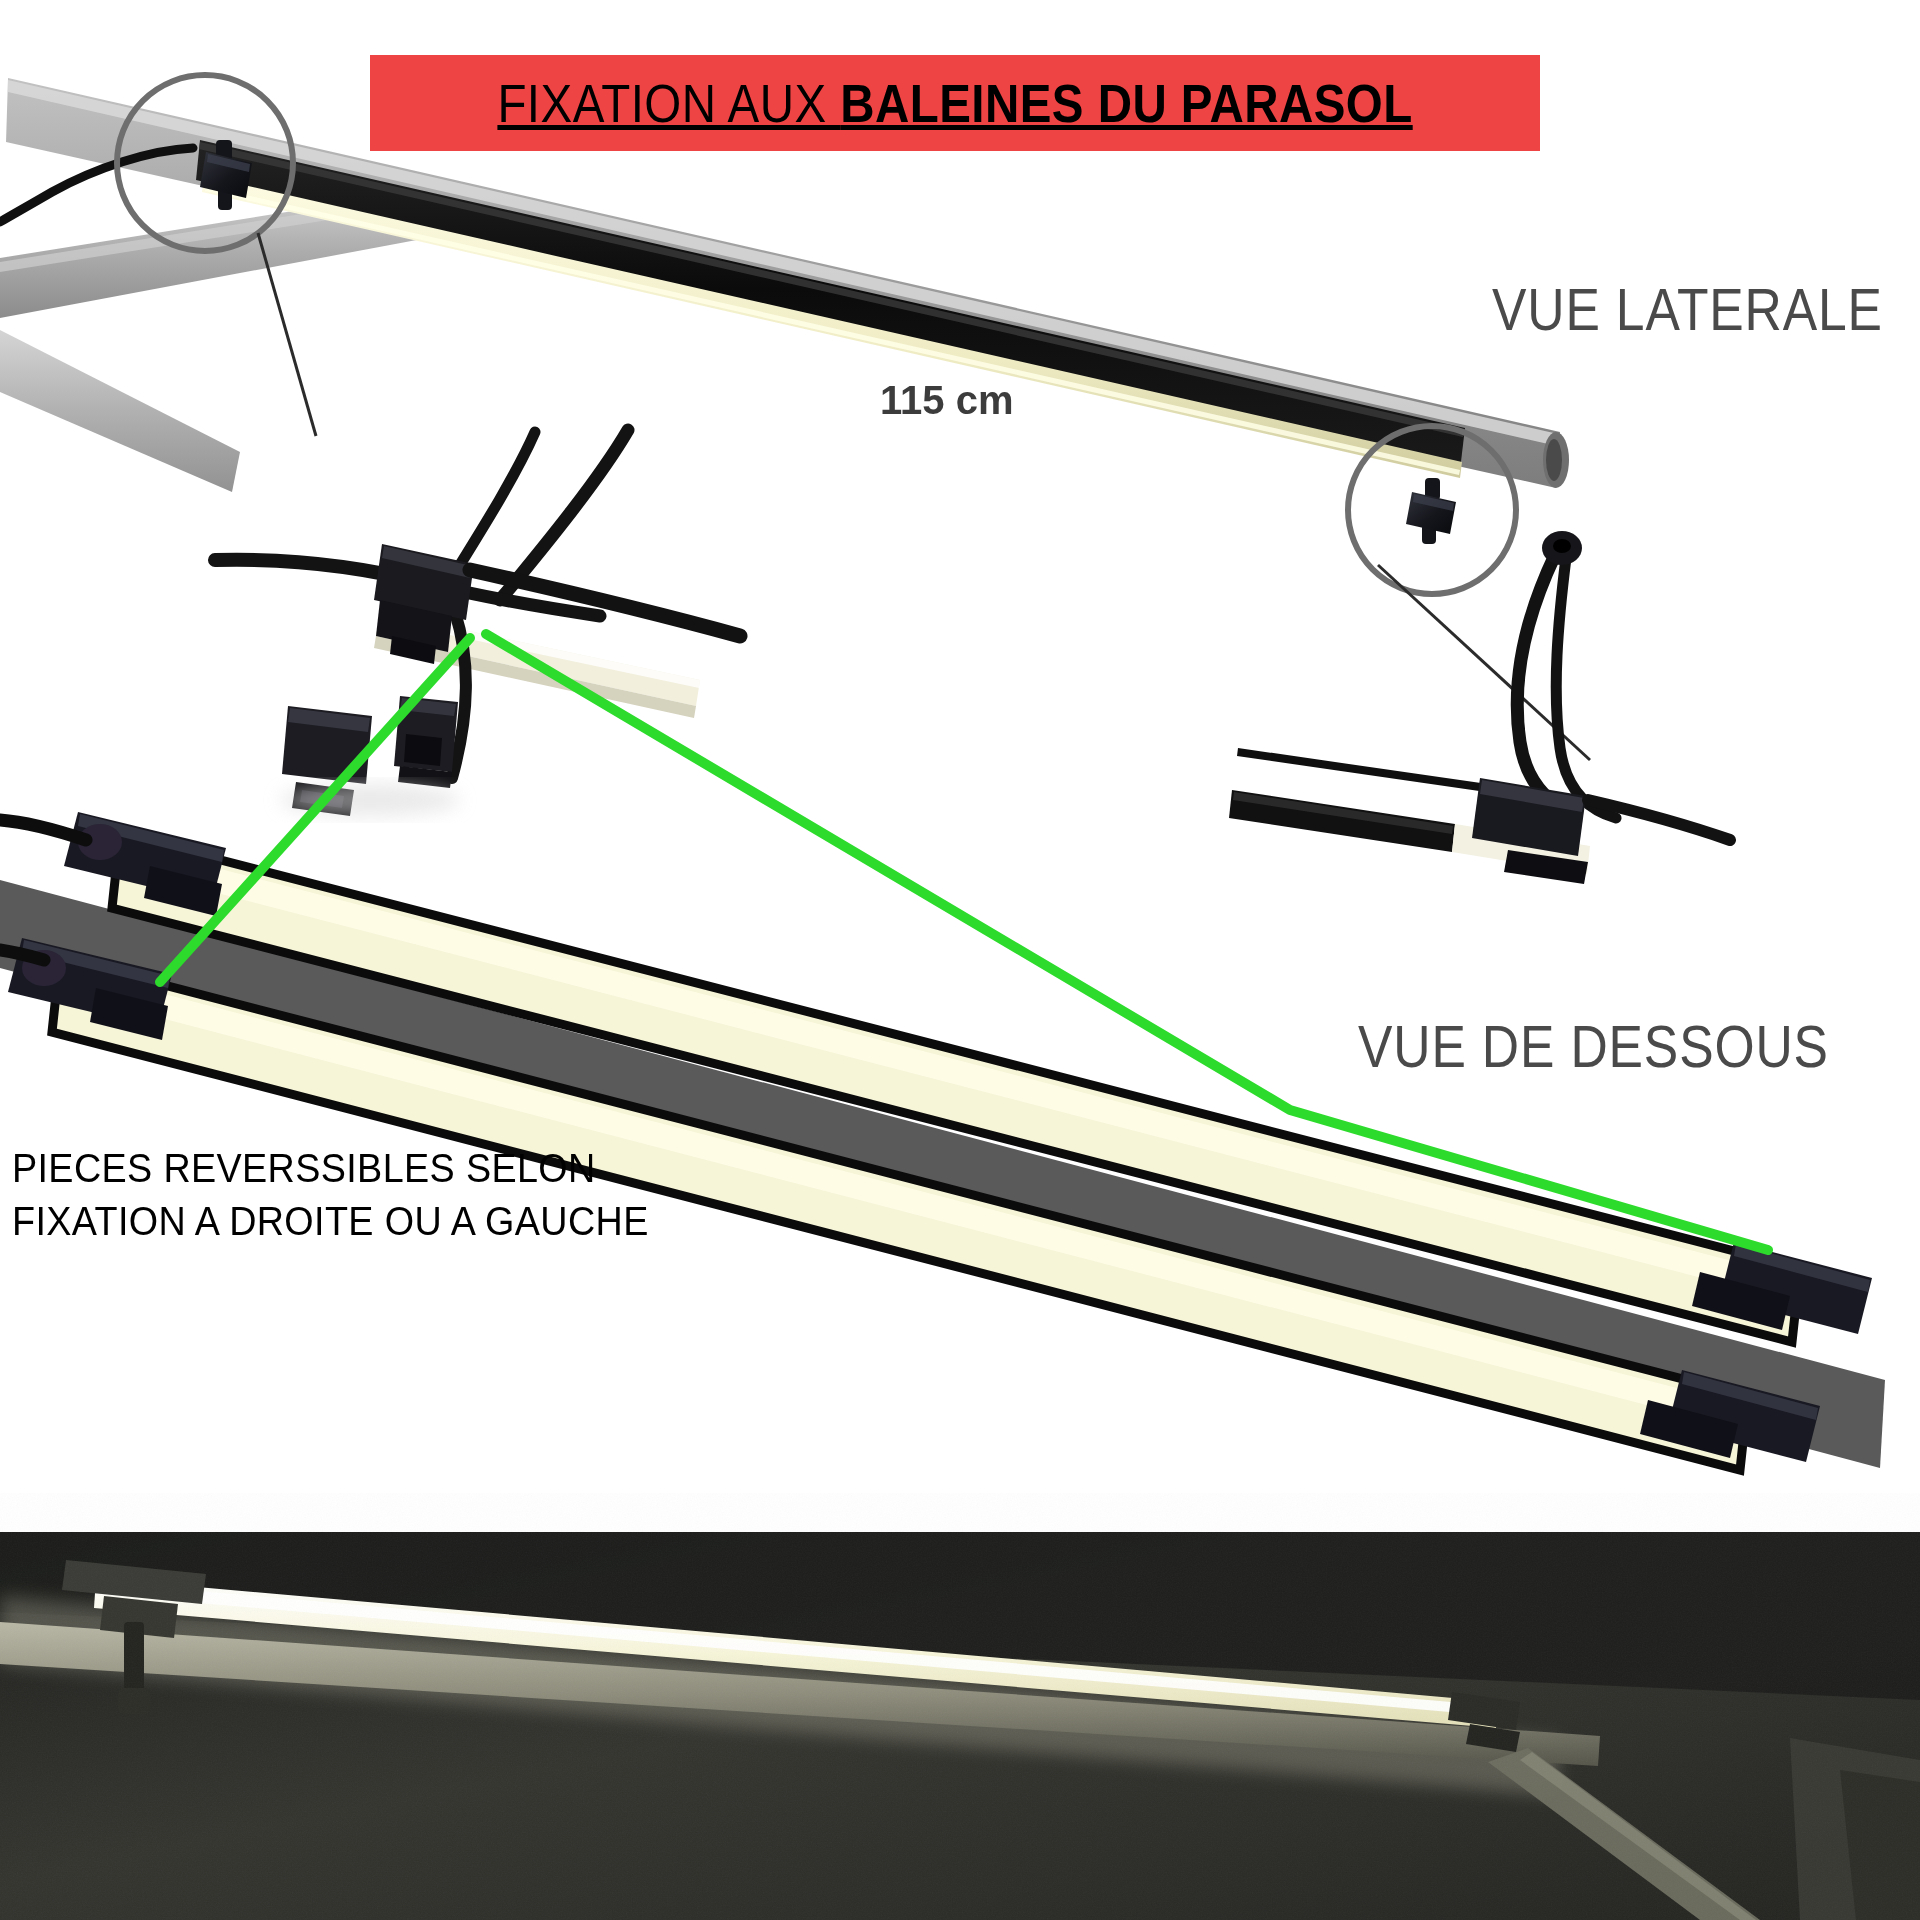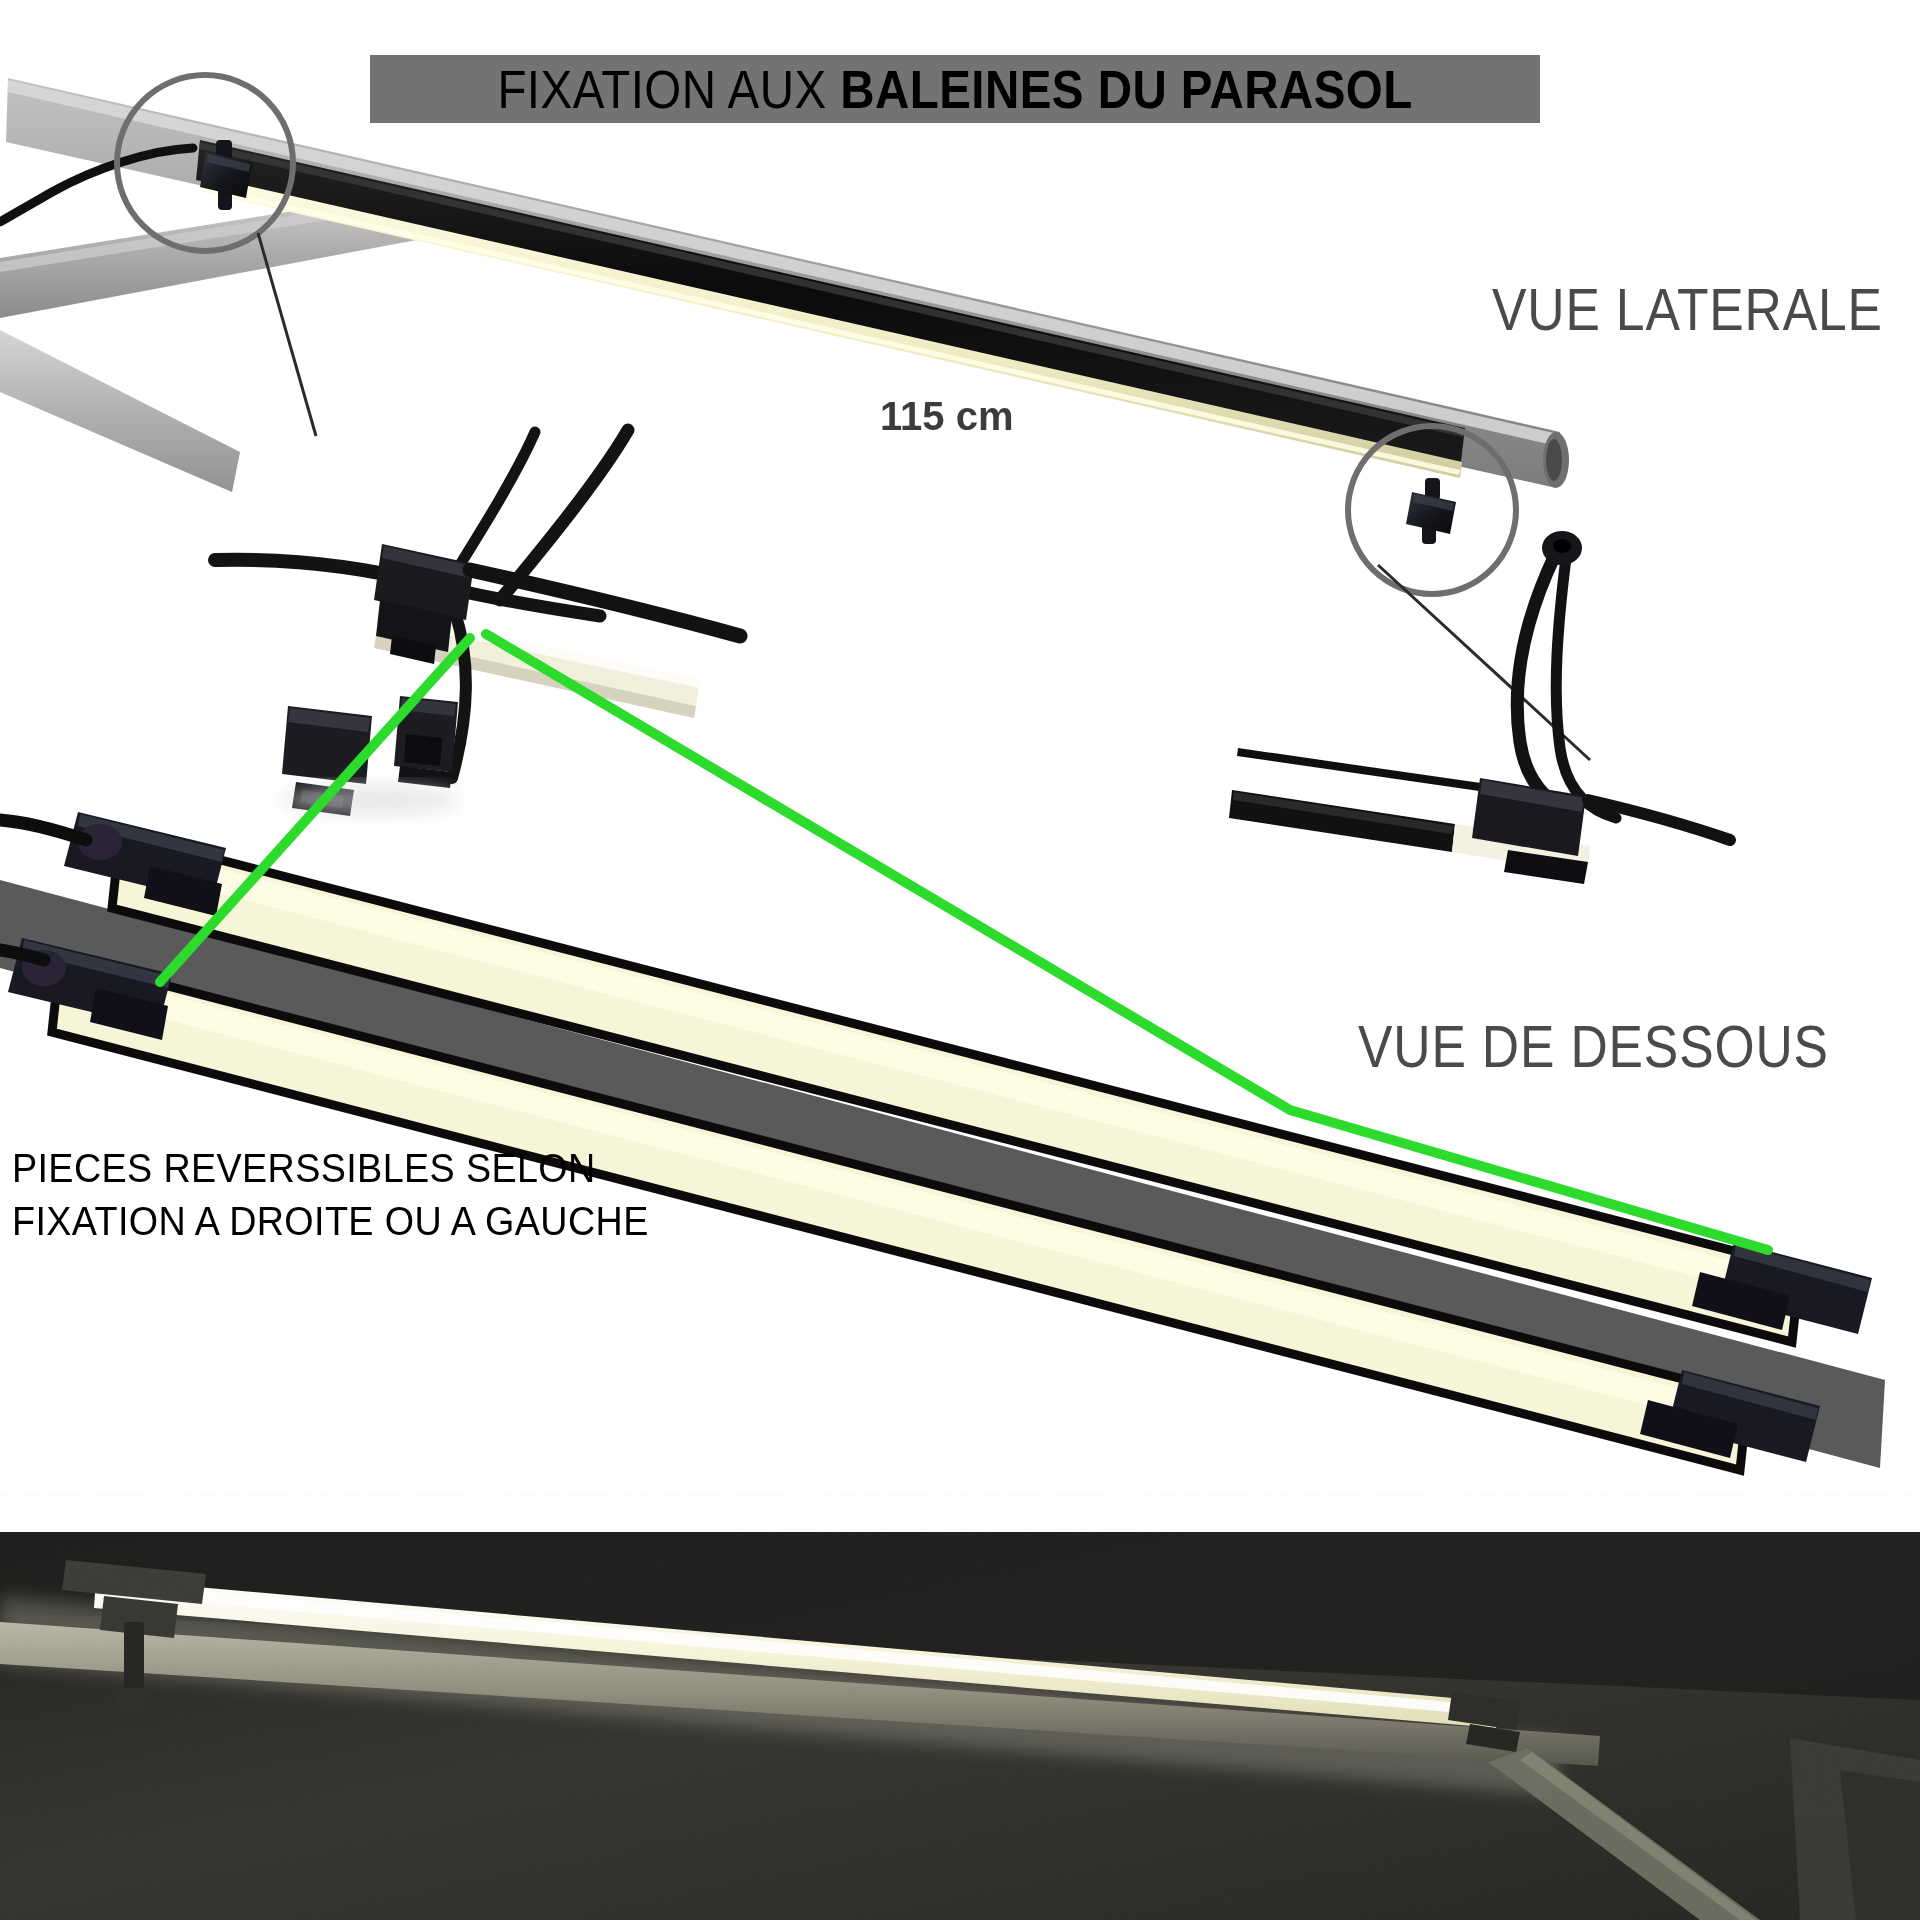--- a/index.html
+++ b/index.html
@@ -1,22 +1,22 @@
 <!DOCTYPE html>
 <html><head>
 <meta charset="utf-8">
 <style>
   html,body{margin:0;padding:0;background:#fff;}
   body{width:1920px;height:1920px;overflow:hidden;font-family:"Liberation Sans",sans-serif;}
   #stage{position:relative;width:1920px;height:1920px;background:#ffffff;}
 
   
   .banner{
-    position:absolute;left:370px;top:55px;width:1170px;height:68px;
-    background:#737373;display:flex;align-items:center;justify-content:center;
+    position:absolute;left:370px;top:55px;width:1170px;height:96px;
+    background:#ef4444;display:flex;align-items:center;justify-content:center;text-decoration:underline;
   }
   .banner-text{
     font-family:"Liberation Sans Narrow","Liberation Sans",sans-serif;
     font-size:54px;color:#000;letter-spacing:0.5px;white-space:nowrap;
     transform:scaleX(.88);transform-origin:center;
   }
   .banner-text .bold{font-weight:bold;}
 
   
   .caption{
@@ -25,21 +25,20 @@
     font-size:60px;letter-spacing:1px;transform:scaleX(.86);transform-origin:left center;
   }
   #cap-lateral{left:1492px;top:275px;}
   #cap-dessous{left:1358px;top:1012px;}
 
   
   .dim{
     position:absolute;left:880px;top:378px;color:#3c3c3c;
     font-family:"Liberation Sans",sans-serif;font-size:40px;font-weight:bold;
     white-space:nowrap;
-    margin-top:16px;
   }
 
   
   .note{
     position:absolute;left:12px;top:1142px;color:#000;
     font-family:"Liberation Sans Narrow","Liberation Sans",sans-serif;
     font-size:41px;line-height:53px;letter-spacing:.4px;white-space:nowrap;
     transform:scaleX(.92);transform-origin:left top;
   }
 

